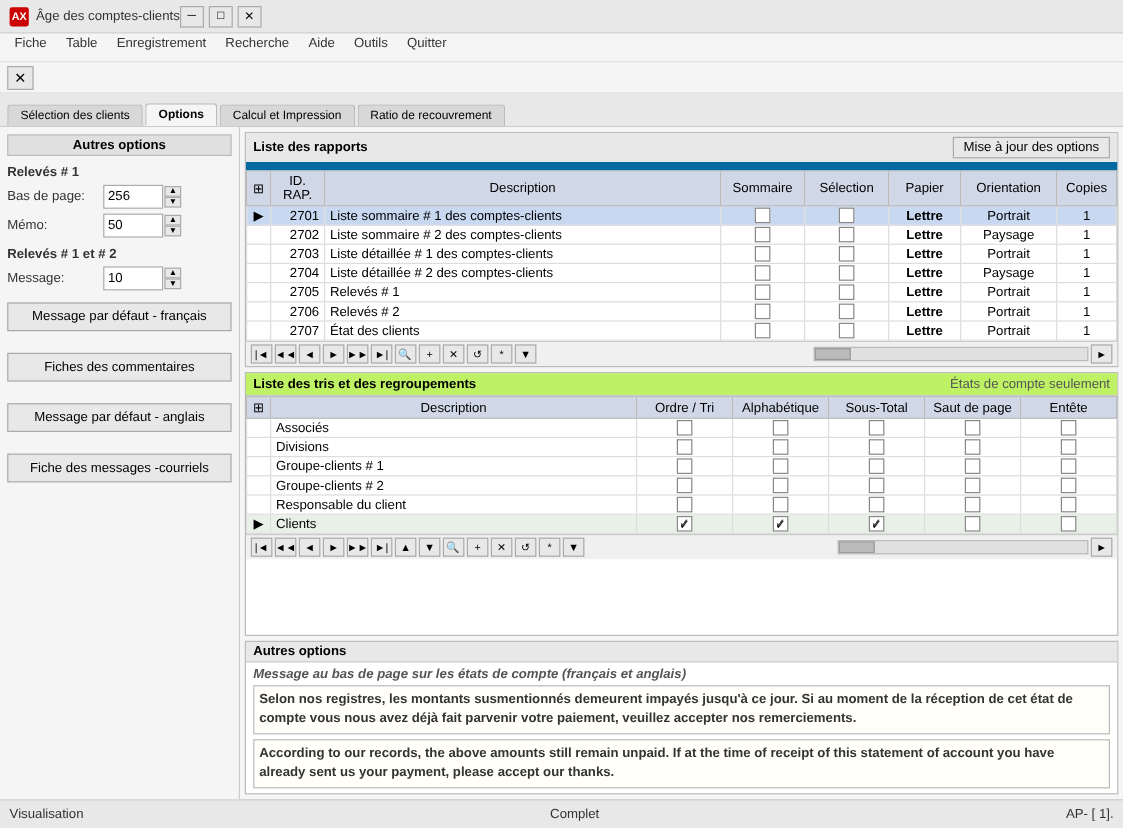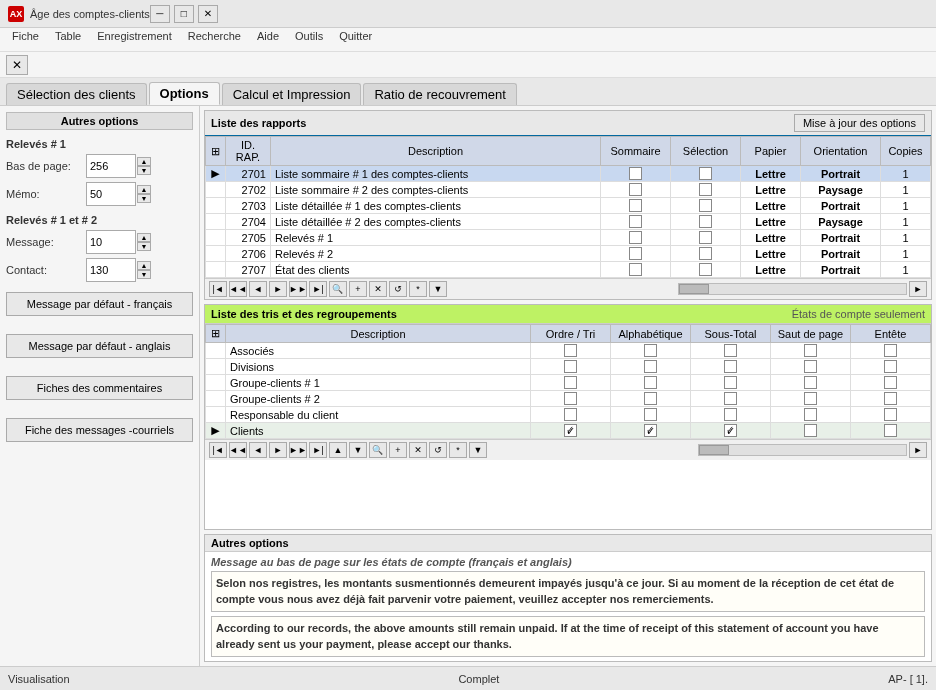--- a/index.html
+++ b/index.html
@@ -104,21 +104,21 @@
       padding: 4px 6px 0;
       height: 28px;
     }
     .tab {
       padding: 3px 10px;
       border: 1px solid #bbb;
       border-bottom: none;
       background: #d8d8d8;
       cursor: pointer;
       margin-right: 2px;
-      font-size: 13px;
+      font-size: 10px;
       border-radius: 3px 3px 0 0;
     }
     .tab.active {
       background: #f5f5f5;
       border-bottom: 1px solid #f5f5f5;
       font-weight: bold;
       color: #000;
     }
 
     
@@ -151,21 +151,21 @@
     }
     .field-label {
       font-size: 11px;
       width: 80px;
       color: #333;
     }
     .field-input {
       width: 55px;
       height: 20px;
       border: 1px solid #aaa;
-      padding: 11px 3px;
+      padding: 1px 3px;
       font-size: 11px;
       background: white;
     }
     .spin-btn {
       display: flex;
       flex-direction: column;
       margin-left: 1px;
     }
     .spin-up, .spin-down {
       width: 14px;
@@ -212,21 +212,21 @@
       border: 1px solid #bbb;
       margin: 4px;
       background: white;
     }
     .section-header {
       display: flex;
       align-items: center;
       justify-content: space-between;
       padding: 3px 6px;
       background: #e8e8e8;
-      border-bottom: 1px solid #0369a1;
+      border-bottom: 7px solid #0369a1;
     }
     .section-header-title {
       font-weight: bold;
       font-size: 11px;
     }
     .update-btn {
       background: #e8e8e8;
       border: 1px solid #aaa;
       padding: 2px 8px;
       font-size: 11px;
@@ -252,21 +252,21 @@
       padding: 1px 4px;
       font-size: 11px;
     }
     .data-table tr.selected { background: #c8d8f0; }
 
     .col-icon { width: 20px; }
     .col-id { width: 45px; text-align: center; }
     .col-desc { min-width: 200px; }
     .col-check { width: 70px; text-align: center; }
     .col-paper { width: 60px; text-align: center; font-weight: bold; }
-    .col-orient { width: 80px; text-align: center; font-weight: bold; }
+    .col-orient { width: 80px; text-align: center; }
     .col-copies { width: 50px; text-align: center; }
 
     .checkbox-cell {
       display: flex;
       justify-content: center;
       align-items: center;
     }
     .chk {
       width: 13px;
       height: 13px;
@@ -475,33 +475,25 @@
 
     <div class="field-row">
       <span class="field-label">Message:</span>
       <input class="field-input" value="10" style="width: 50px;">
       <div class="spin-btn">
         <div class="spin-up">▲</div>
         <div class="spin-down">▼</div>
       </div>
     </div>
 
-    <div class="field-row">
-      <span class="field-label">Contact:</span>
-      <input class="field-input" value="130" style="width: 50px;">
-      <div class="spin-btn">
-        <div class="spin-up">▲</div>
-        <div class="spin-down">▼</div>
-      </div>
-    </div>
 
     <div style="margin-top:10px;">
       <div class="action-btn">Message par défaut - français</div>
+      <div class="action-btn">Fiches des commentaires</div>
       <div class="action-btn">Message par défaut - anglais</div>
-      <div class="action-btn">Fiches des commentaires</div>
       <div class="action-btn">Fiche des messages -courriels</div>
     </div>
   </div>
 
   <div class="right-panel">
 
     <div class="reports-section">
       <div class="section-header">
         <span class="section-header-title">Liste des rapports</span>
         <button class="update-btn">Mise à jour des options</button>

